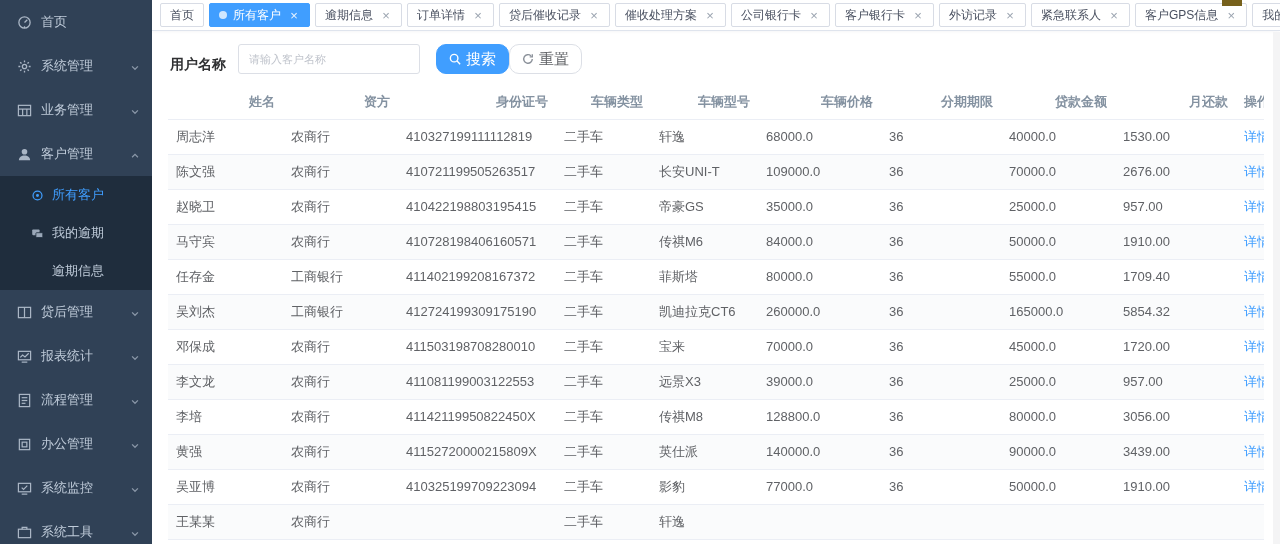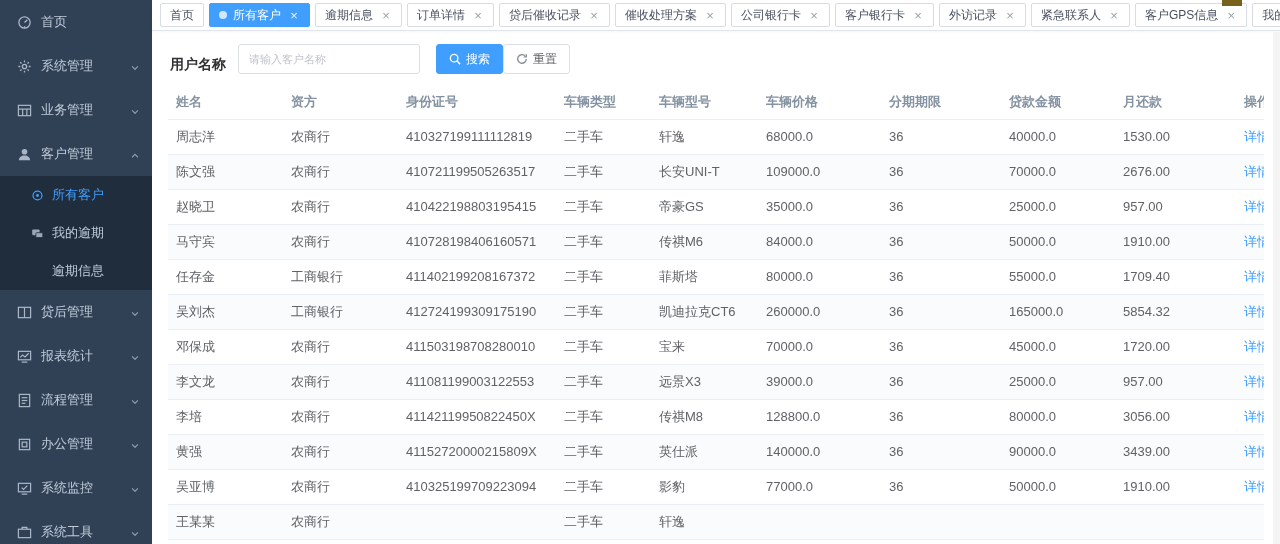--- a/index.html
+++ b/index.html
@@ -43,29 +43,29 @@
   .tab.active .x { color:#e8f3ff; }
 
   
   .search-row { display:flex; align-items:flex-end; padding:13px 0 12px 18px; }
   .search-label { font-size:14px; font-weight:bold; color:#303133; margin-right:12px; }
   .search-input { width:182px; height:30px; border:1px solid #dcdfe6; border-radius:3px;
     padding:0 10px; font-size:11px; color:#606266; outline:none;
     font-family:"Liberation Sans","DejaVu Sans",sans-serif; }
   .search-input::placeholder { color:#c0c4cc; }
   .btn { height:30px; display:inline-flex; align-items:center; justify-content:center;
-    border-radius:3px; font-size:12px; cursor:pointer; padding:5px 12px; }
+    border-radius:10px; font-size:15px; cursor:pointer; padding:5px 12px; }
   .btn svg { margin-right:5px; }
   .btn-primary { background:#409eff; border:1px solid #409eff; color:#fff; margin-left:16px; }
   .btn-plain { background:#fff; border:1px solid #dcdfe6; color:#606266; }
 
   
   .table-wrap { margin:0 16px; }
   table { width:100%; border-collapse:collapse; table-layout:fixed; }
-  th { height:33px; text-align:left; font-size:13px; font-weight:bold; color:#8492a1;
+  th { height:33px; text-align:right; font-size:13px; font-weight:bold; color:#8492a1;
     padding:0 8px; border-bottom:1px solid #ebeef5; white-space:nowrap; overflow:hidden; }
   td { height:35px; font-size:13px; color:#606266; padding:0 8px;
     border-bottom:1px solid #ebeef5; white-space:nowrap; overflow:hidden; }
   tbody tr:nth-child(even) { background:#fafbfc; }
   th.col-action, td.col-action { text-align:right; padding-right:8px; }
   .detail-link { color:#409eff; cursor:pointer; text-decoration:none; }
 
   
   .right-scroll-track { position:absolute; right:0; top:32px; bottom:0; width:7px;
     background:#f4f4f5; }

